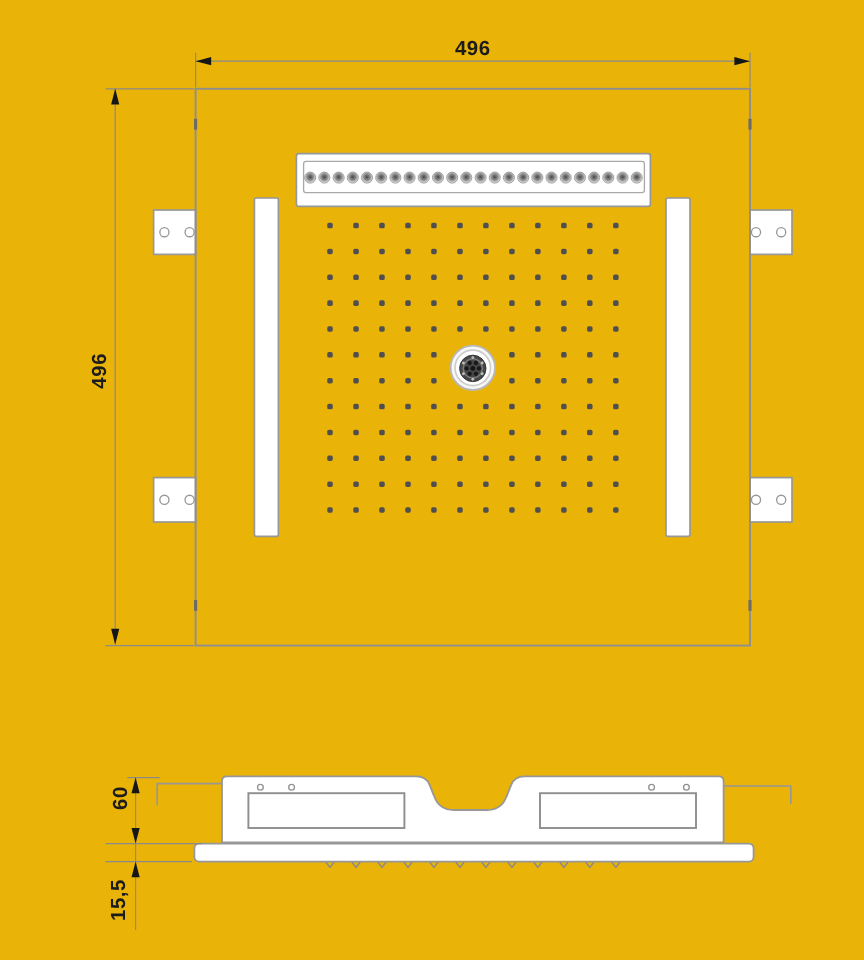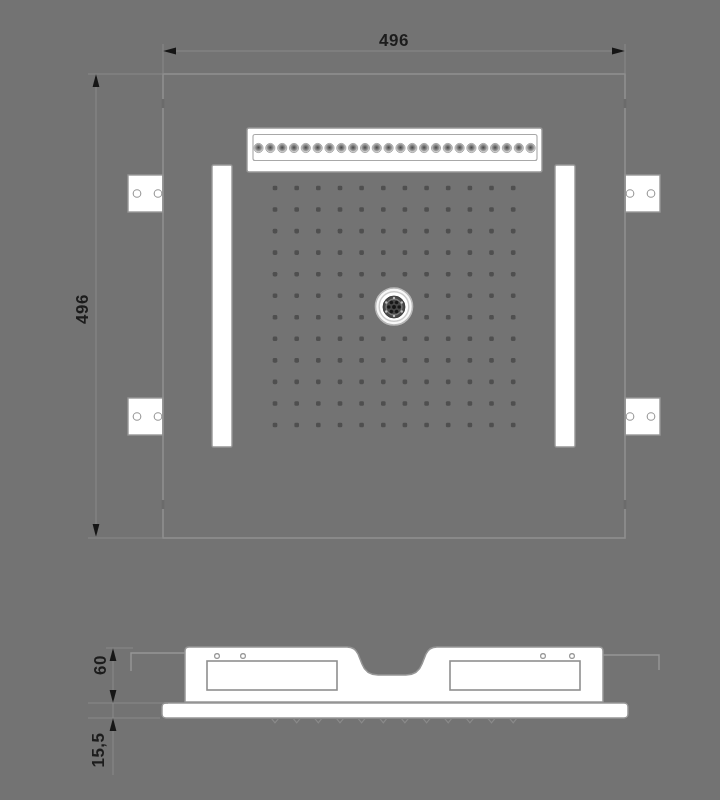--- a/index.html
+++ b/index.html
@@ -1,16 +1,16 @@
 <!DOCTYPE html>
 <html><head>
 <meta charset="utf-8">
 <style>
   html,body{margin:0;padding:0;background:#ffffff;}
-  #canvas{position:relative;width:720px;height:800px;background:#737373;overflow:hidden;
+  #canvas{position:relative;width:720px;height:800px;background:#eab308;overflow:hidden;
           font-family:"Liberation Sans",sans-serif;}
   svg{position:absolute;left:0;top:0;}
   .dim-label{position:absolute;transform:translate(-50%,-50%);
              font:600 17px "Liberation Sans",sans-serif;color:#1c1c1c;
              letter-spacing:.5px;white-space:nowrap;}
   .dim-label.rot{transform:translate(-50%,-50%) rotate(-90deg);}
 </style>
 </head>
 <body>
 

